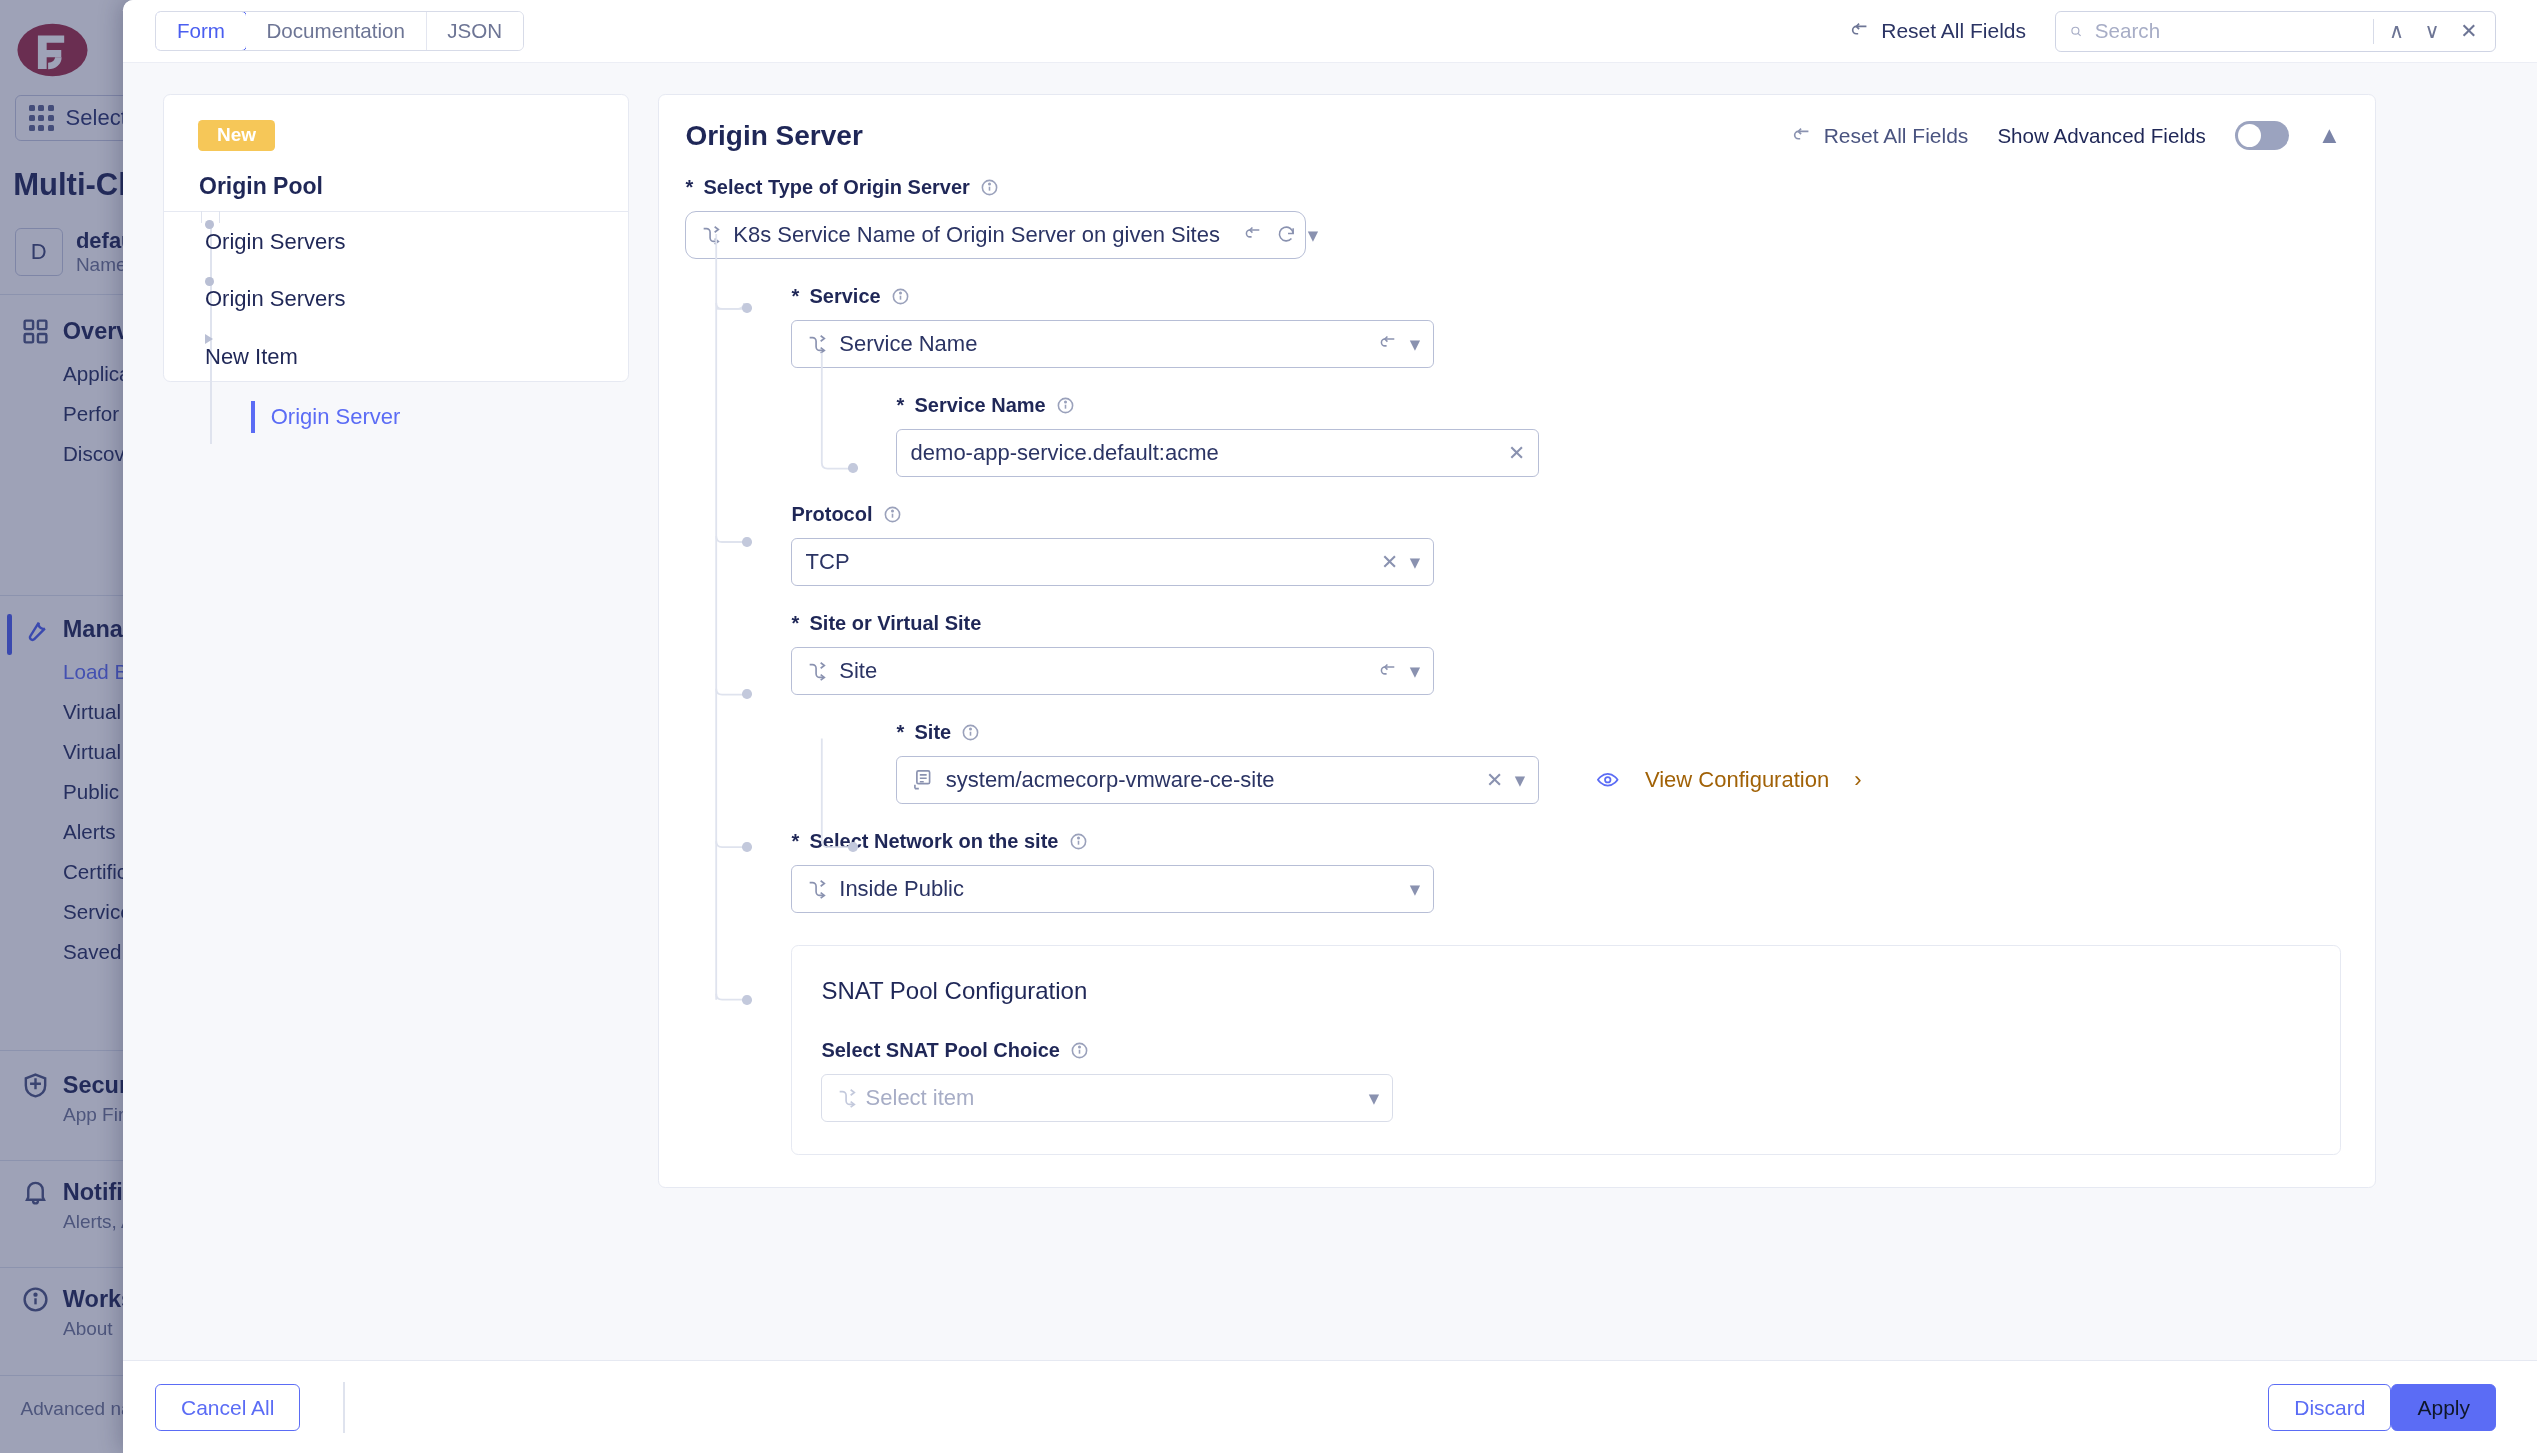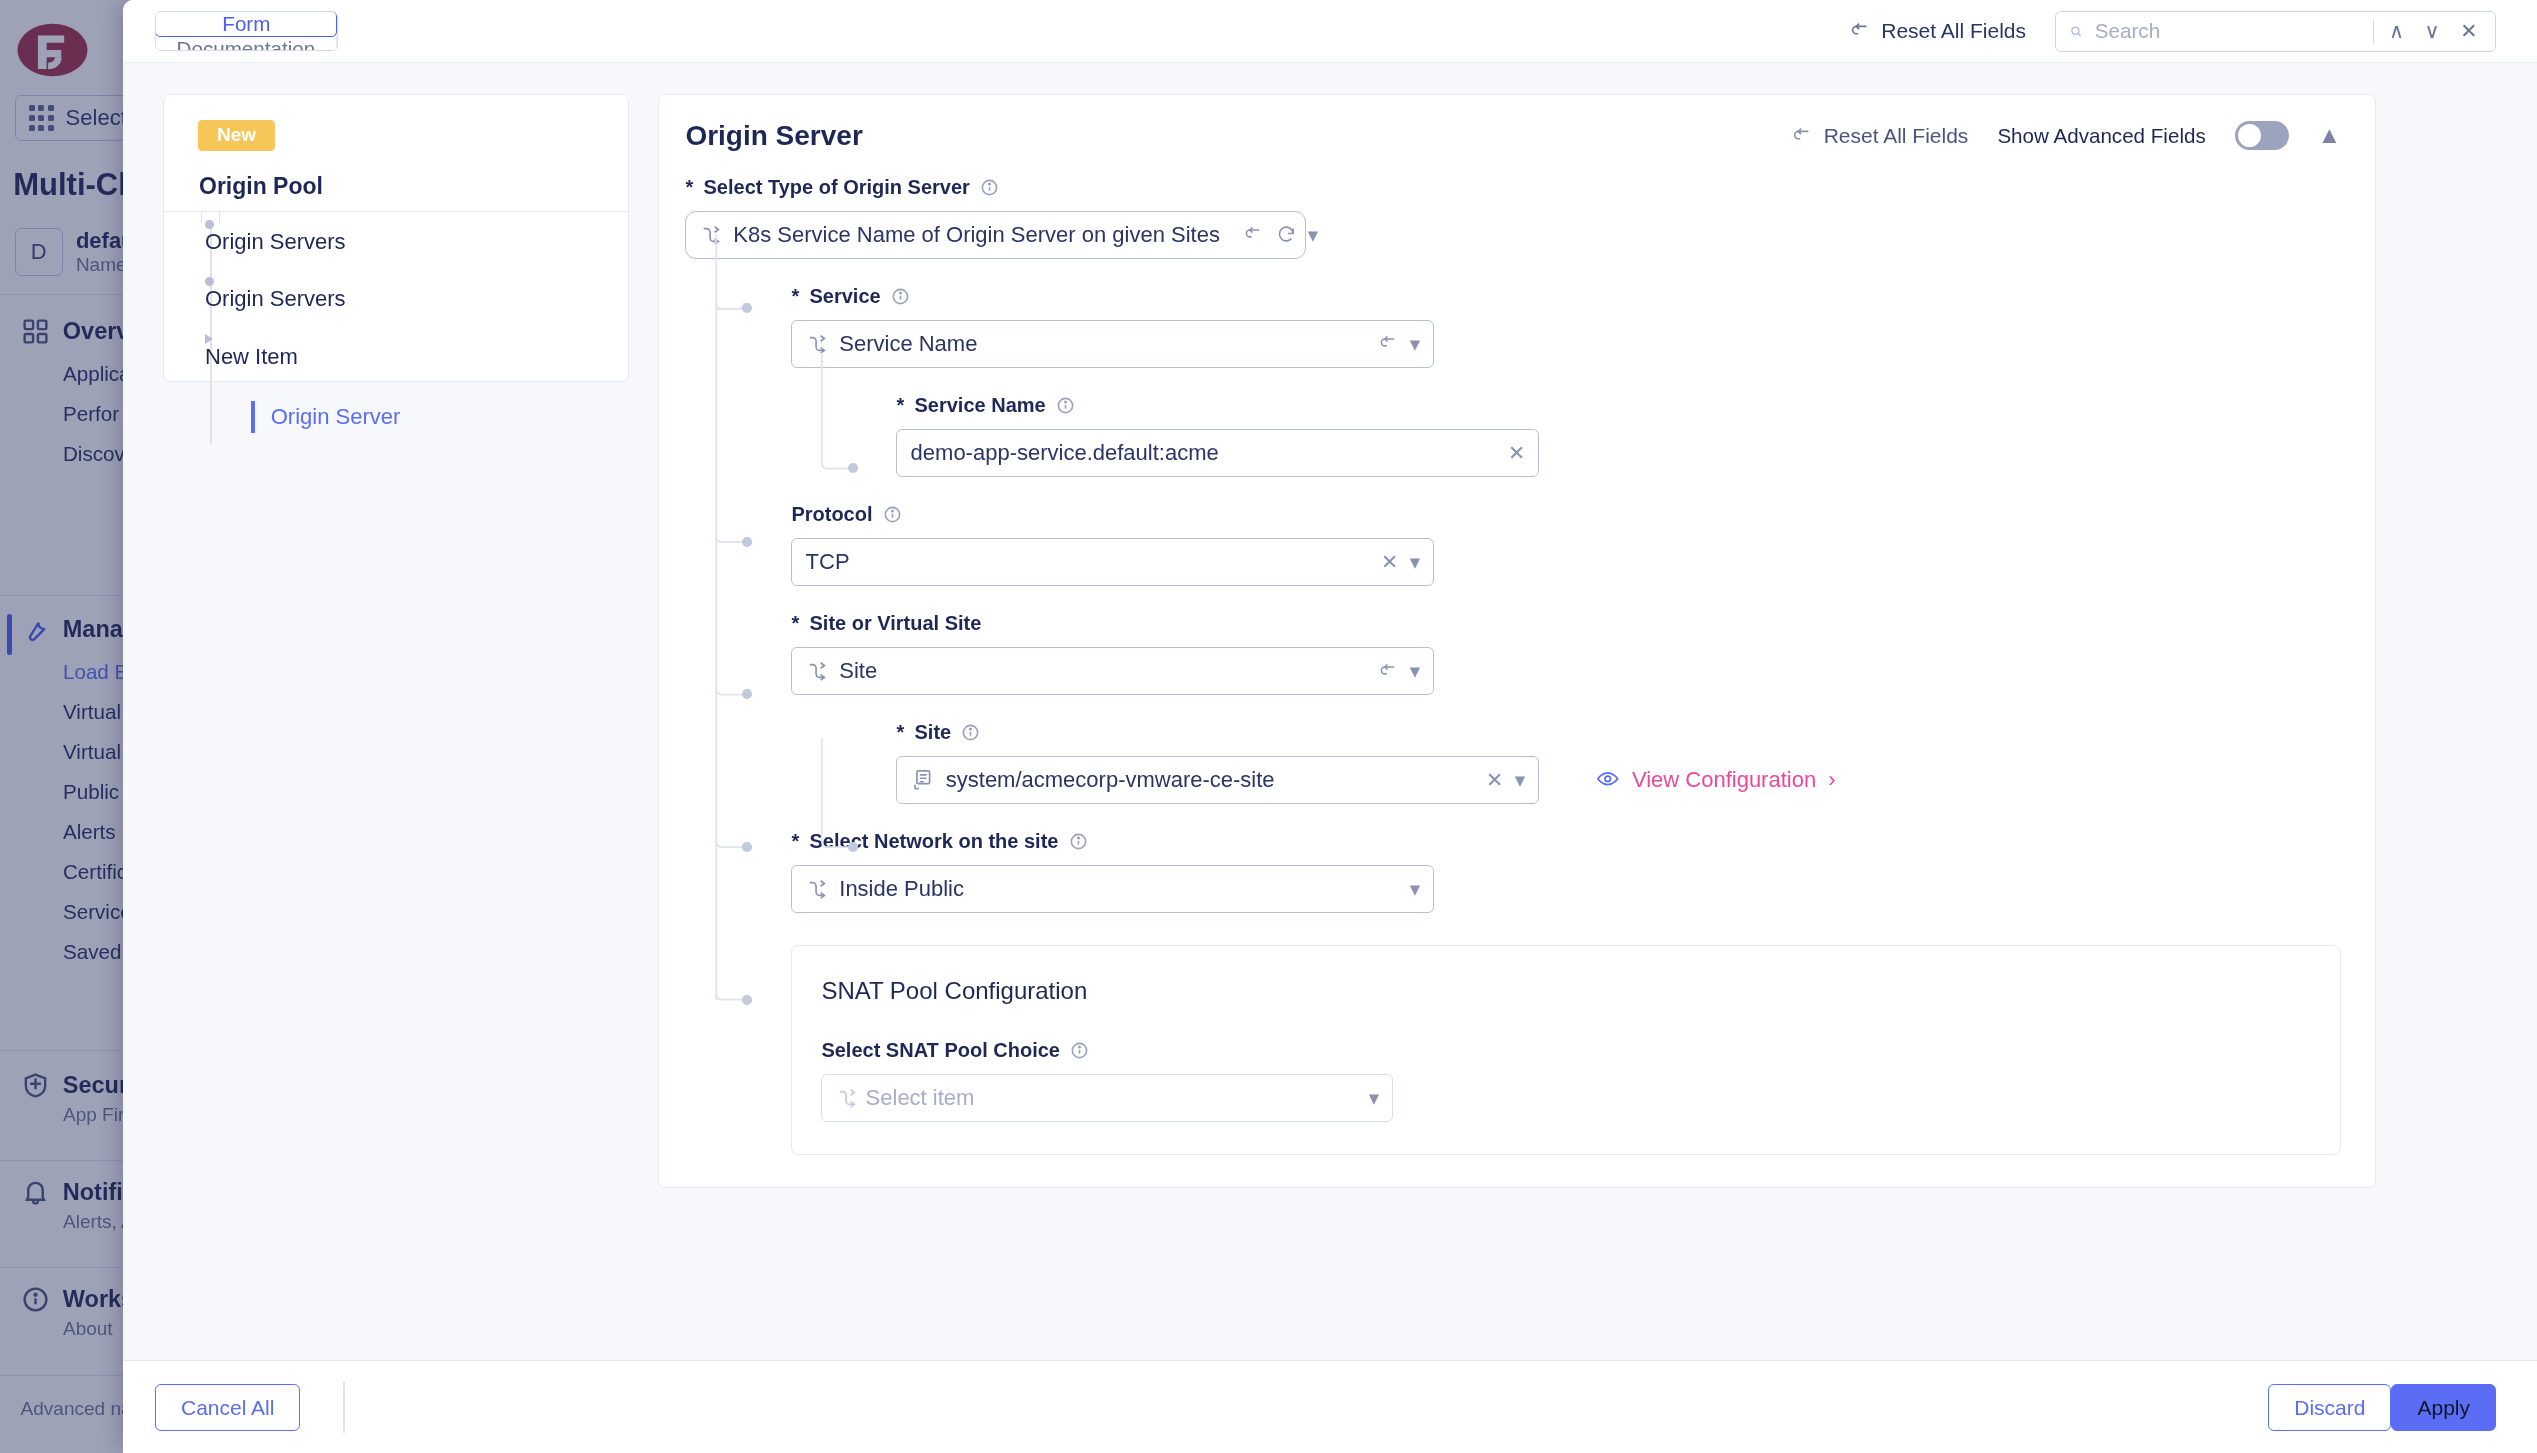--- a/index.html
+++ b/index.html
@@ -55,21 +55,21 @@
     box-shadow: -2.9px 0 22px rgba(20,25,60,0.25);
     display: flex; flex-direction: column;
   }
 
   
   .topbar {
     height: 63px; background: #ffffff; border-radius: 10.3px 0 0 0;
     display: flex; align-items: center; padding: 0 41px 0 32px;
     border-bottom: 0.7px solid #eceef5; flex: none;
   }
-  .segmented { display: flex; border: 0.7px solid #d7dbe8; border-radius: 5.9px; overflow: hidden; height: 40px; background:#fff;flex-direction:column;}
+  .segmented { display: flex; border: 0.7px solid #d7dbe8; border-radius: 5.9px; overflow: hidden; height: 40px; background:#fff;}
   .seg {
     display: flex; align-items: center; justify-content: center;
     font-size: 20.6px; color: #6d7595; padding: 0 20.6px; cursor: pointer;
     border-right: 0.7px solid #e3e6f0; background: #fff; height: 100%;
   }
   .seg:last-child { border-right: none; }
   .seg.active {
     color: #4a5ef0; border: 1.5px solid #4a5ef0; border-radius: 5.1px;
     margin: -0.7px; height: calc(100% + 1.5px);
   }
@@ -137,21 +137,21 @@
     display: flex; align-items: center; padding: 0 13.2px; gap: 11.7px;
   }
   .ctrl.disabled { border-color: #d9dde9; }
   .ctrl .val { font-size: 22px; color: #2b3464; white-space: nowrap; }
   .ctrl .val.ph { color: #a7adc6; }
   .ctrl .spacer { flex: 1; }
   .ctrl .act { color: #8a92b0; font-size: 20.6px; cursor: pointer; display: flex; align-items: center; }
   .branch-ico { width: 22px; height: 22px; flex: none; }
   .obj-ico { width: 23.5px; height: 23.5px; flex: none; }
 
-  .view-cfg { display: flex; align-items: flex-start; gap: 12px; color: #ec4899; font-size: 22px; cursor: pointer; }
+  .view-cfg { display: flex; align-items: center; gap: 25px; color: #a16207; font-size: 22px; cursor: pointer; }
 
   .snat-box { border: 0.7px solid #e6e9f2; border-radius: 7.3px; padding: 31px 29px 32px 29px; }
   .snat-title { font-size: 24px; color: #1f2757; margin-bottom: 34px; }
 
   
   .conn { position: absolute; pointer-events: none; }
   .cdot { position: absolute; width: 9.5px; height: 9.5px; border-radius: 50%; background: #c3c9dc; }
 
   
   .footer {

